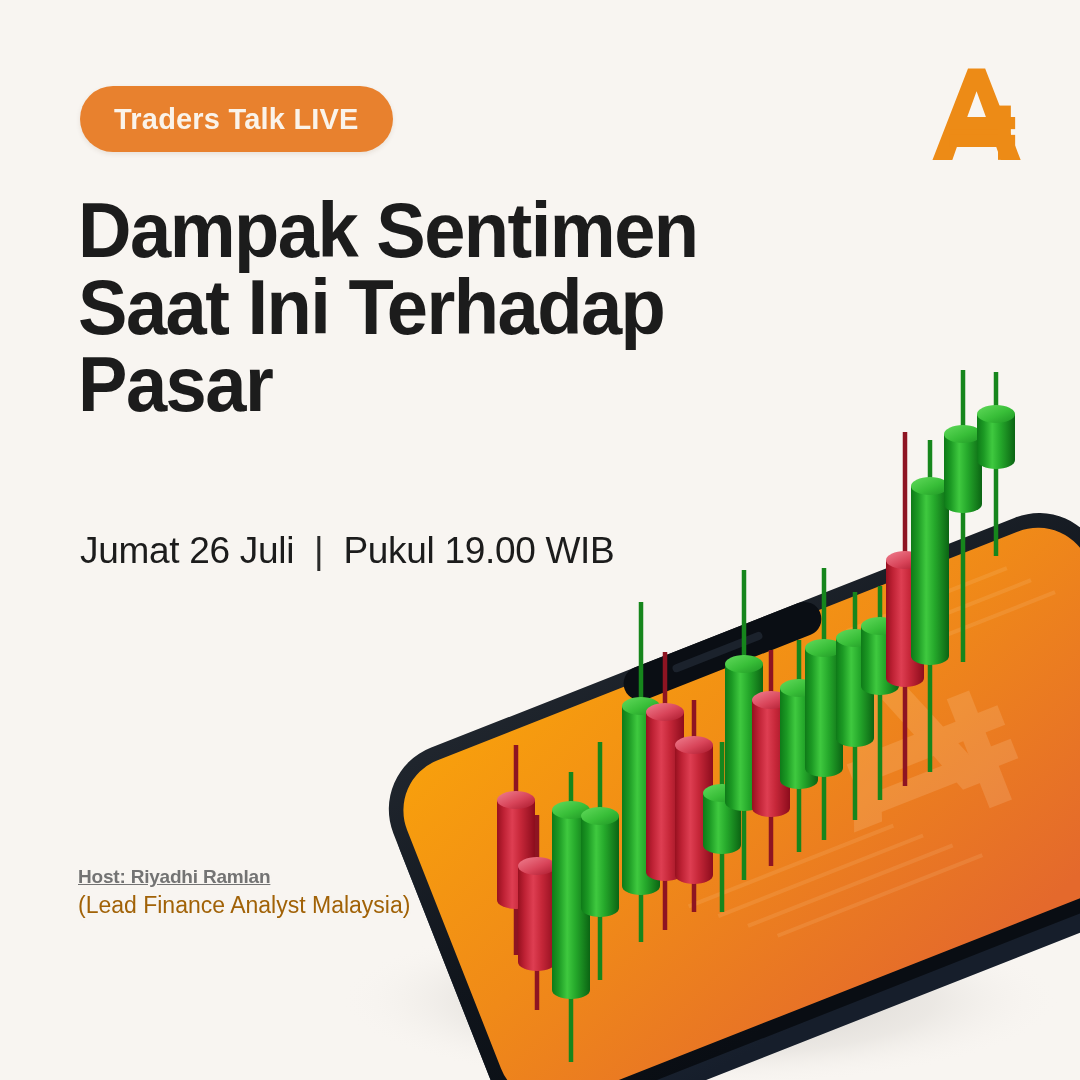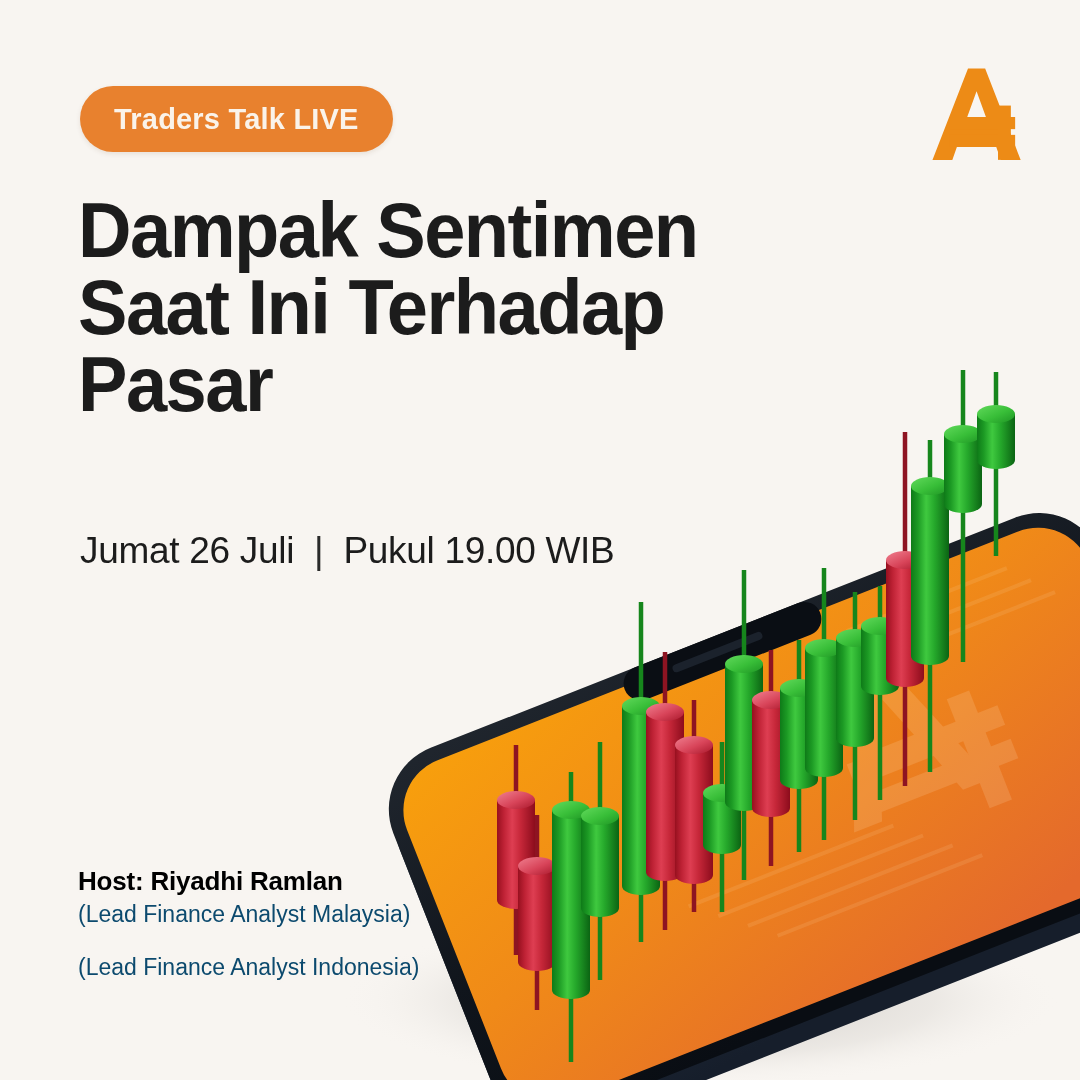--- a/index.html
+++ b/index.html
@@ -57,26 +57,27 @@
   #dateline .sep{
     display:inline-block;
     margin:0 10px;
     font-weight:300;color:#2A2A2A;
   }
 
   
   #credits{position:absolute;left:78px;top:866px;z-index:40;}
   .cred-block{margin-bottom:26px;}
   .cred-name{
-    color:#000000;font-size:26px;font-weight:bold;
+    color:#737373;font-size:19px;font-weight:bold;
     letter-spacing:-.2px;white-space:nowrap;
     text-shadow:0 1px 3px rgba(248,245,241,.95);
+    text-decoration:underline;
   }
   .cred-role{
-    color:#0c4a6e;font-size:23px;font-weight:400;
+    color:#a16207;font-size:23px;font-weight:400;
     margin-top:4px;white-space:nowrap;
     text-shadow:0 1px 3px rgba(248,245,241,.95);
   }
 
   
   #art{position:absolute;left:0;top:0;width:1080px;height:1080px;}
 </style>
 </head>
 <body>
 
@@ -307,17 +308,16 @@
     <span class="sep">|</span>
     <span>Pukul 19.00 WIB</span>
   </div>
 
   <div id="credits">
     <div class="cred-block">
       <div class="cred-name">Host: Riyadhi Ramlan</div>
       <div class="cred-role">(Lead Finance Analyst Malaysia)</div>
     </div>
     <div class="cred-block">
-      <div class="cred-role">(Lead Finance Analyst Indonesia)</div>
     </div>
   </div>
 
 </div>
 
 </body></html>

